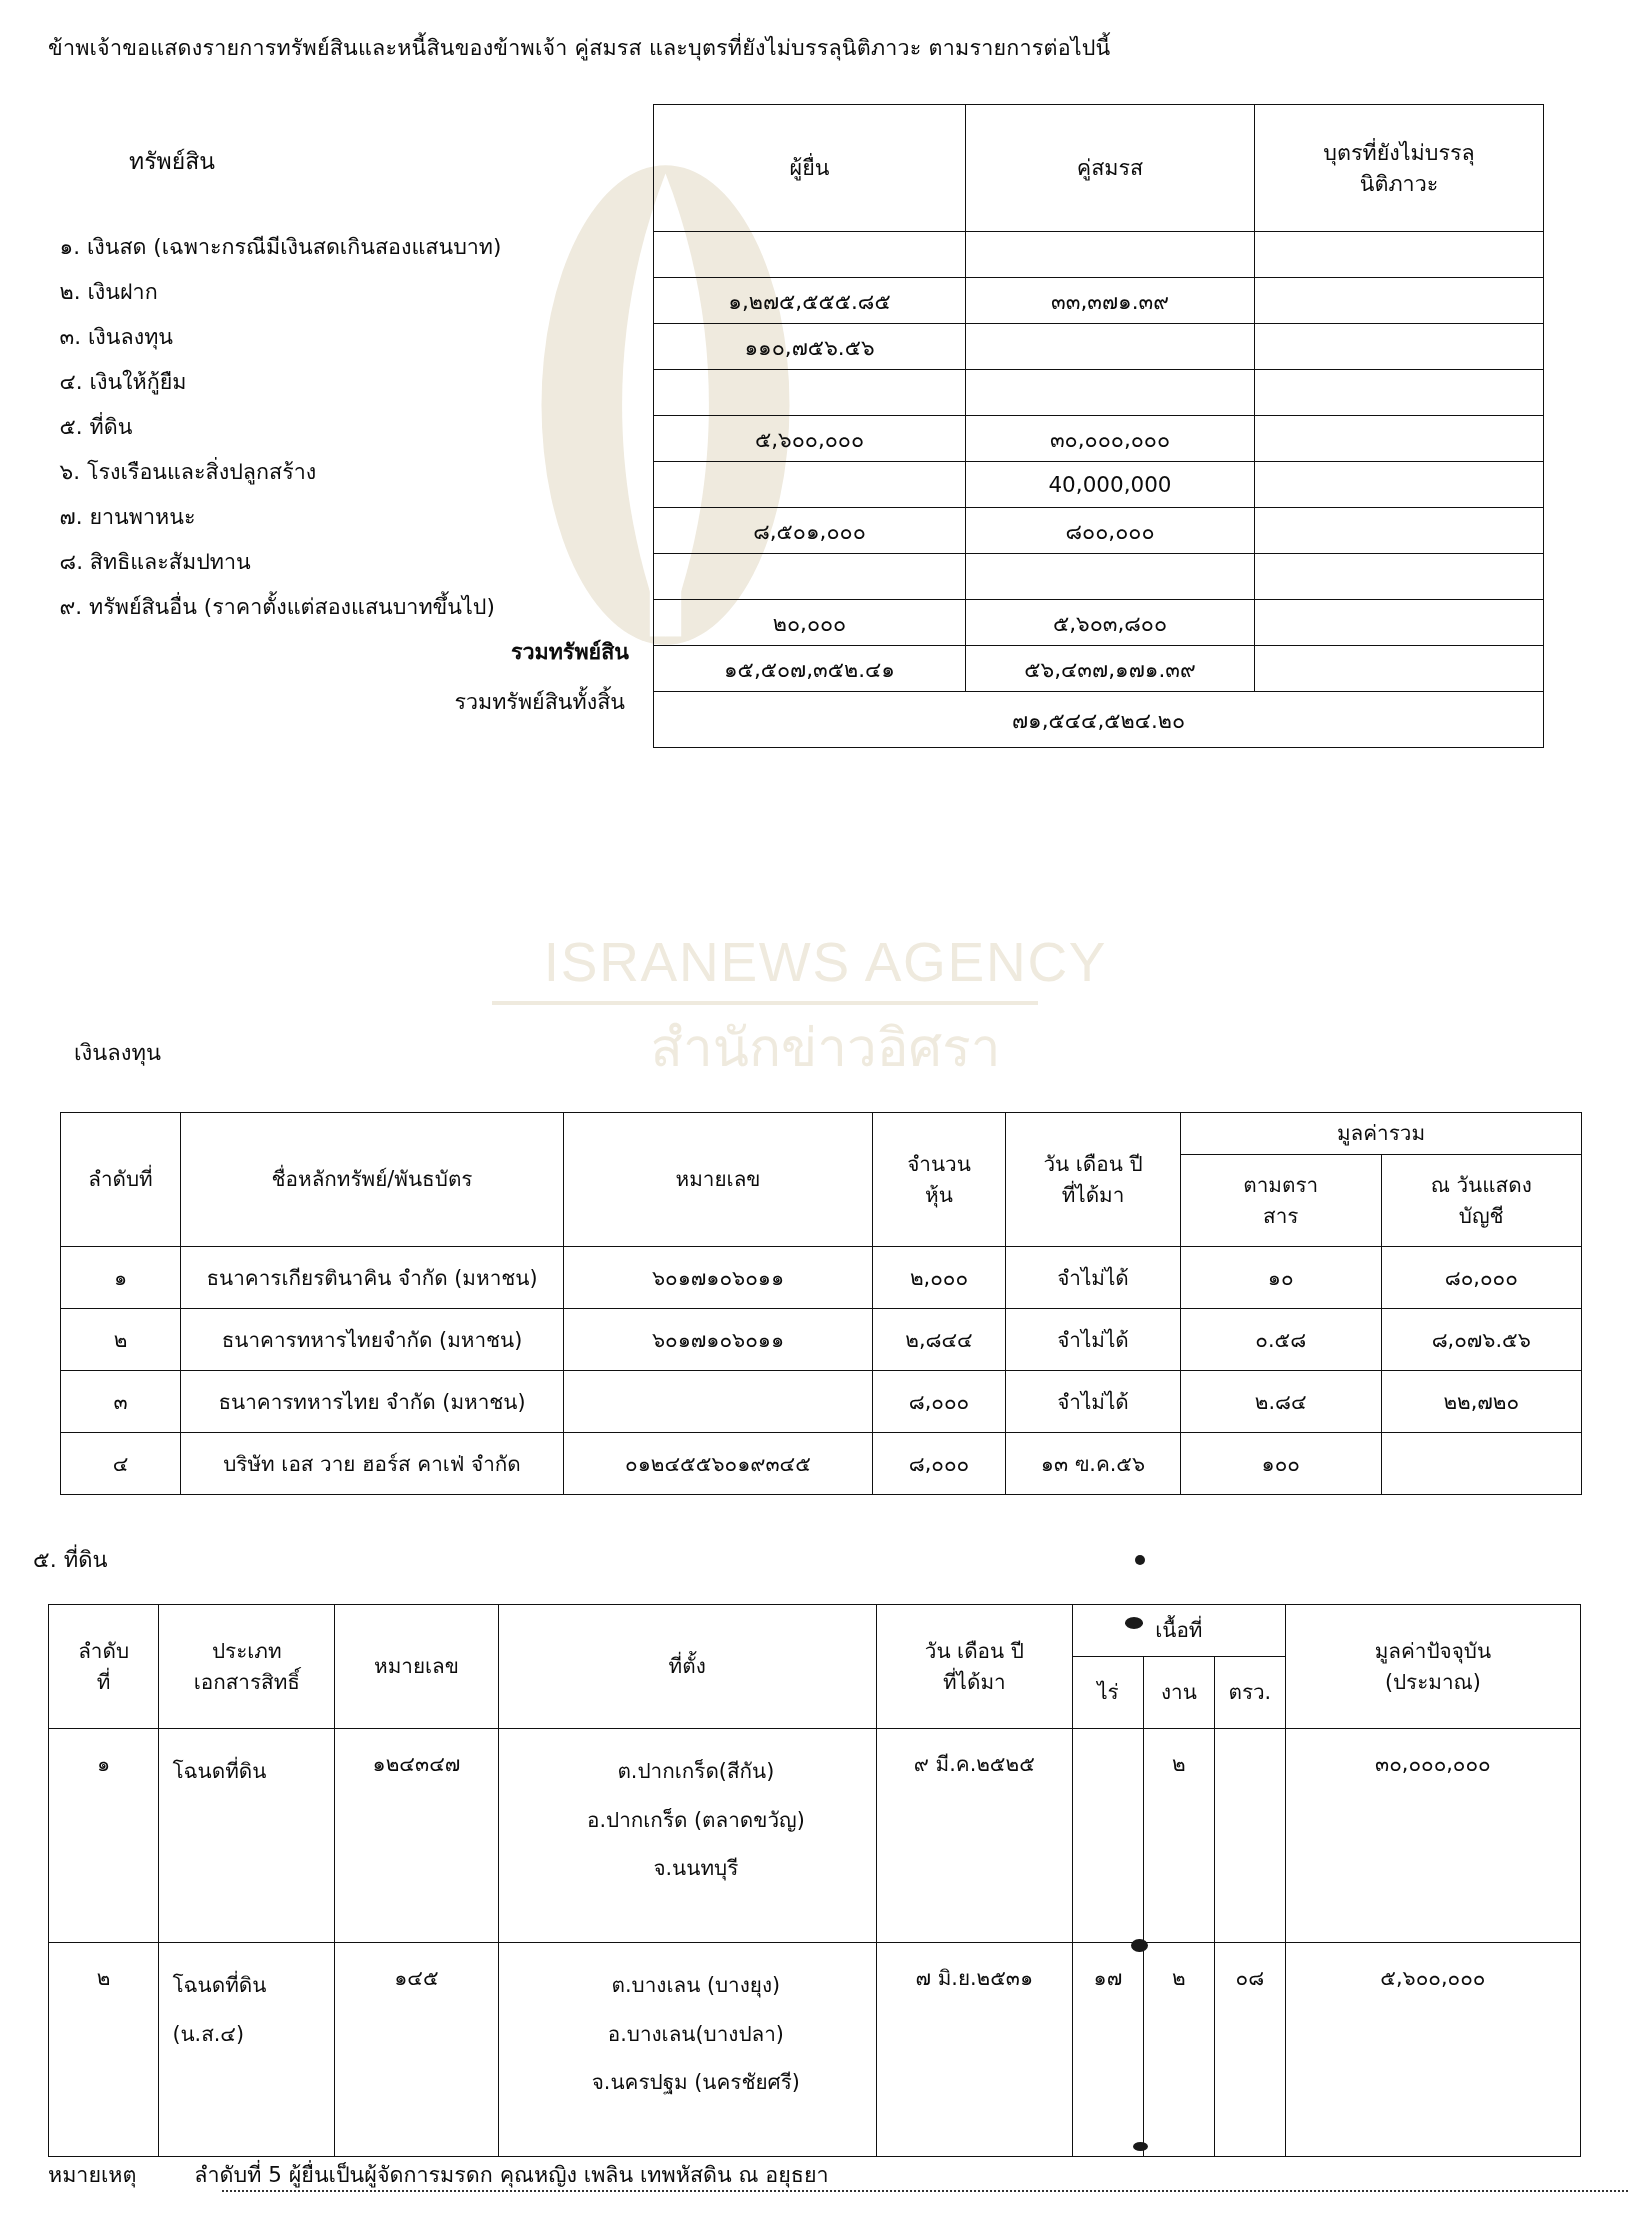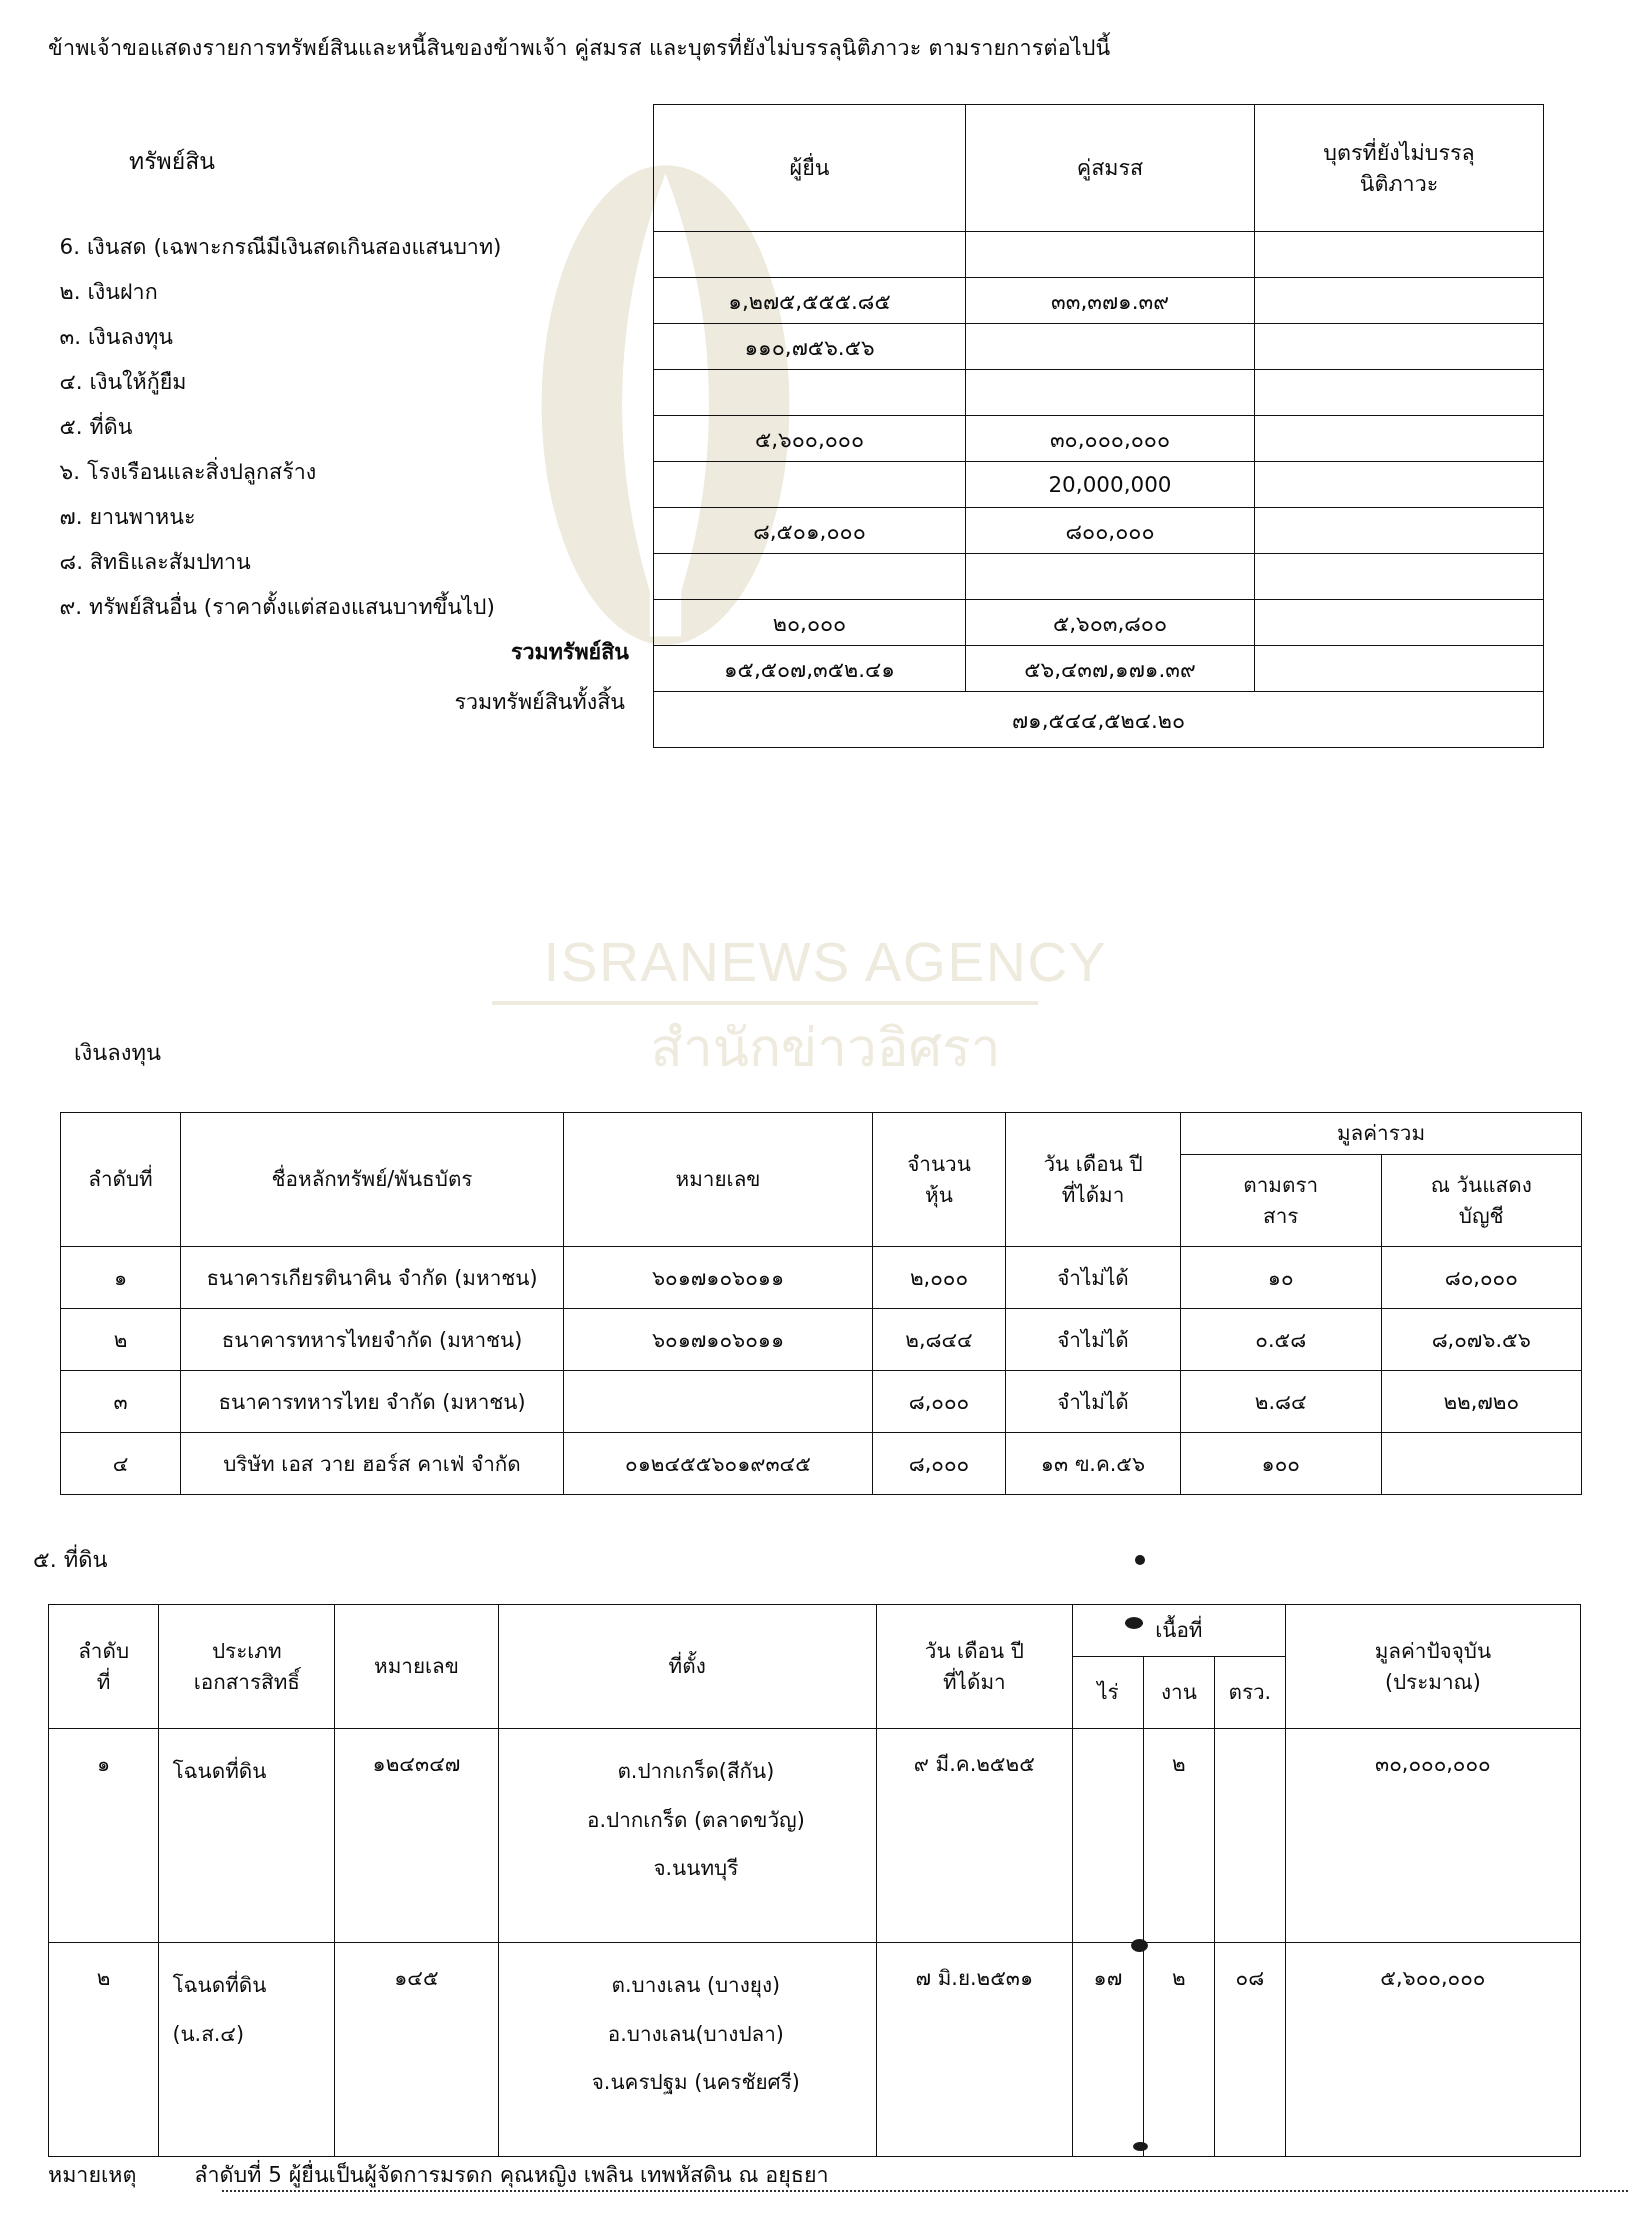--- a/index.html
+++ b/index.html
@@ -242,21 +242,21 @@
   <div class="wm-rule"></div>
   <div class="wm-text-th">สำนักข่าวอิศรา</div>
 </div>
 
 <div class="page">
 
   <div class="intro-line">ข้าพเจ้าขอแสดงรายการทรัพย์สินและหนี้สินของข้าพเจ้า คู่สมรส และบุตรที่ยังไม่บรรลุนิติภาวะ ตามรายการต่อไปนี้</div>
 
   <div class="assets-labels">
     <div class="hdr">ทรัพย์สิน</div>
-    <div class="row">6. เงินสด (เฉพาะกรณีมีเงินสดเกินสองแสนบาท)</div>
+    <div class="row">๑. เงินสด (เฉพาะกรณีมีเงินสดเกินสองแสนบาท)</div>
     <div class="row">๒. เงินฝาก</div>
     <div class="row">๓. เงินลงทุน</div>
     <div class="row">๔. เงินให้กู้ยืม</div>
     <div class="row">๕. ที่ดิน</div>
     <div class="row">๖. โรงเรือนและสิ่งปลูกสร้าง</div>
     <div class="row">๗. ยานพาหนะ</div>
     <div class="row">๘. สิทธิและสัมปทาน</div>
     <div class="row">๙. ทรัพย์สินอื่น (ราคาตั้งแต่สองแสนบาทขึ้นไป)</div>
     <div class="row total">รวมทรัพย์สิน</div>
     <div class="row grand">รวมทรัพย์สินทั้งสิ้น</div>
@@ -294,21 +294,21 @@
         <td></td>
         <td></td>
       </tr>
       <tr>
         <td>๕,๖๐๐,๐๐๐</td>
         <td>๓๐,๐๐๐,๐๐๐</td>
         <td></td>
       </tr>
       <tr>
         <td></td>
-        <td>20,000,000</td>
+        <td>40,000,000</td>
         <td></td>
       </tr>
       <tr>
         <td>๘,๕๐๑,๐๐๐</td>
         <td>๘๐๐,๐๐๐</td>
         <td></td>
       </tr>
       <tr>
         <td></td>
         <td></td>

